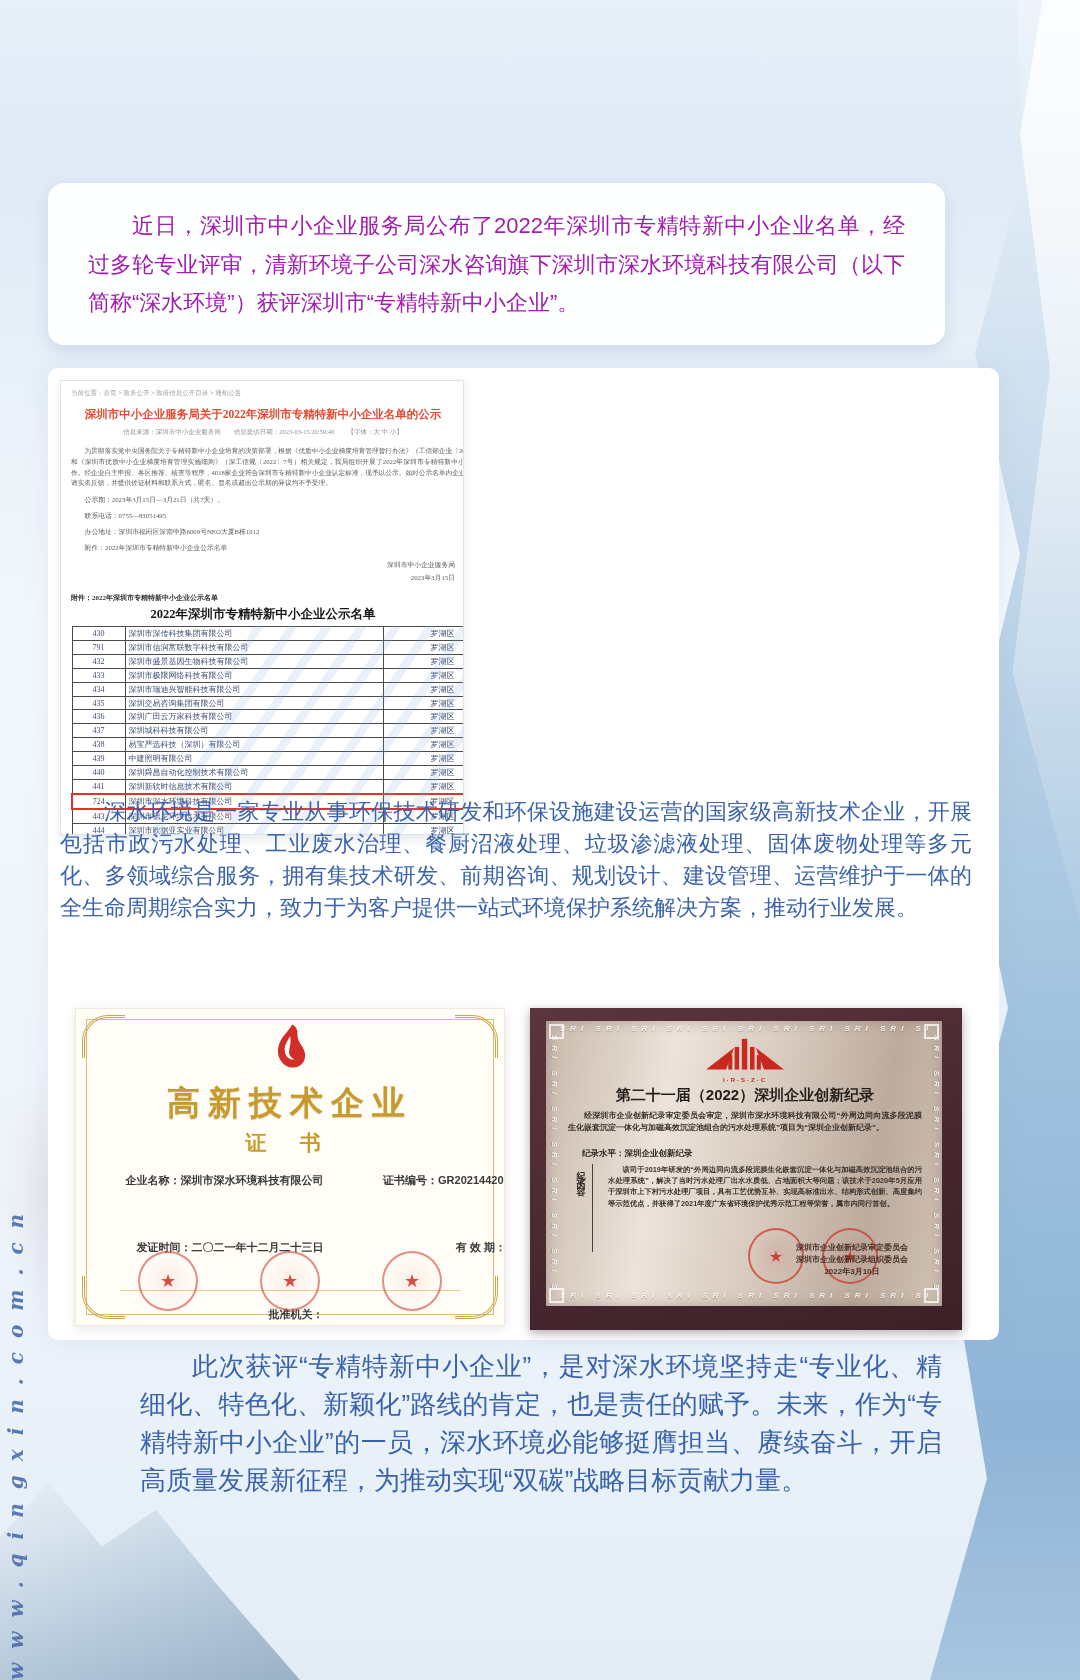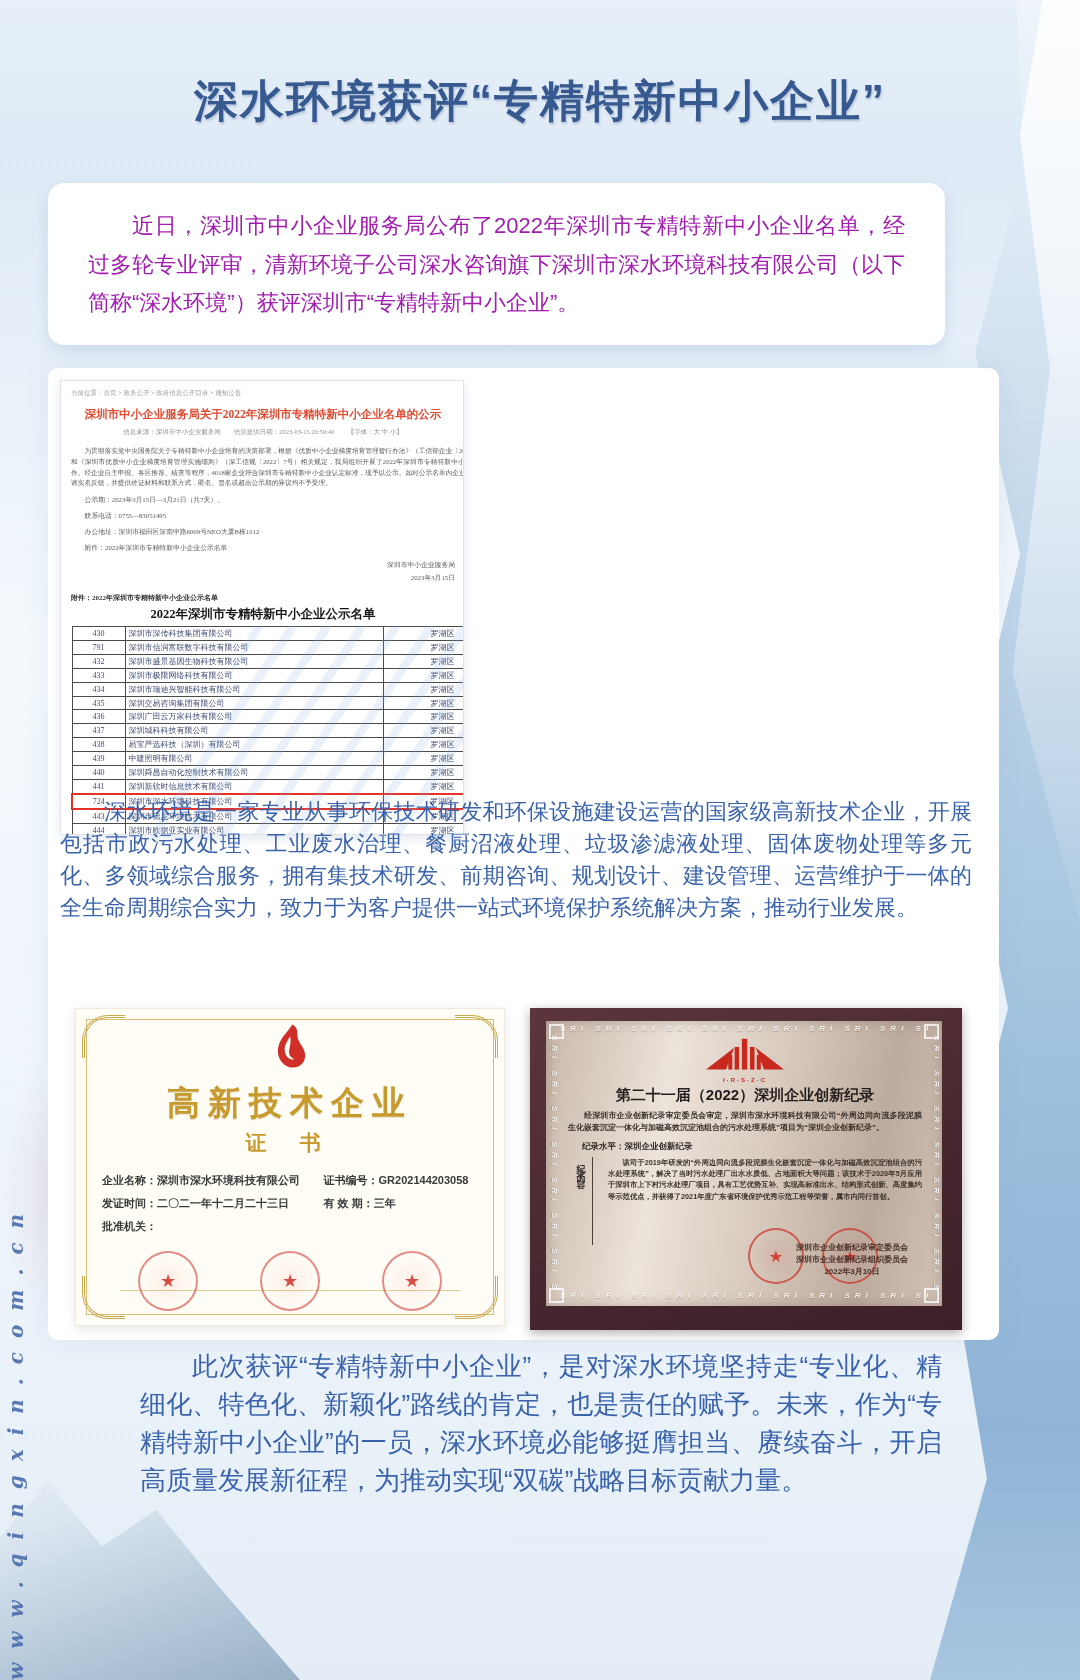--- a/index.html
+++ b/index.html
@@ -66,22 +66,22 @@
   .cert-frame{position:absolute;inset:10px;border:1.5px solid #d9bd74;pointer-events:none;}
   .cert-corner{position:absolute;width:40px;height:40px;border-color:#c9a84c;pointer-events:none;}
   .cc-tl{left:6px;top:6px;border-top:3px double #c9a84c;border-left:3px double #c9a84c;border-radius:60% 0 0 0;}
   .cc-tr{right:6px;top:6px;border-top:3px double #c9a84c;border-right:3px double #c9a84c;border-radius:0 60% 0 0;}
   .cc-bl{left:6px;bottom:6px;border-bottom:3px double #c9a84c;border-left:3px double #c9a84c;border-radius:0 0 0 60%;}
   .cc-br{right:6px;bottom:6px;border-bottom:3px double #c9a84c;border-right:3px double #c9a84c;border-radius:0 0 60% 0;}
   .cert-content{position:relative;text-align:center;padding-top:14px;}
   .cert-title{font-family:"Liberation Serif",serif;font-size:33px;font-weight:800;letter-spacing:8px;color:#c79a2b;
     text-shadow:0 1px 1px rgba(138,109,30,.35);margin-top:2px;}
   .cert-sub{font-family:"Liberation Serif",serif;font-size:21px;font-weight:800;letter-spacing:14px;color:#c79a2b;margin-top:3px;}
-  .cert-fields{display:grid;grid-template-columns:58% 42%;margin:12px 20px 0 26px;text-align:left;
-    font-size:11px;font-weight:700;color:#3a3a3a;line-height:2.1;}
+  .cert-fields{display:grid;grid-template-columns:58% 42%;margin:12px 20px 0 26px;text-align:right;
+    font-size:11px;font-weight:700;color:#3a3a3a;line-height:2.1;gap:44px;}
   .cert-seals{position:absolute;left:0;right:0;bottom:14px;display:flex;justify-content:center;gap:62px;}
   .seal{width:56px;height:56px;border-radius:50%;border:2px solid rgba(208,48,40,.55);
     display:flex;align-items:center;justify-content:center;color:rgba(208,48,40,.85);font-size:18px;
     background:radial-gradient(closest-side,rgba(220,60,50,.08),rgba(220,60,50,0));}
   .cert-divider{position:absolute;left:44px;right:44px;bottom:34px;border-top:1px solid #dcc07a;opacity:.8;}
 
   
   .plaque{position:absolute;left:482px;top:640px;width:432px;height:322px;box-sizing:border-box;
     background:linear-gradient(160deg,#5c353d 0%,#47272f 60%,#3c2028 100%);box-shadow:0 3px 10px rgba(60,40,45,.4);}
   .plate{position:absolute;left:16px;top:13px;right:20px;bottom:24px;
@@ -93,21 +93,21 @@
   .ps-bottom{left:14px;right:14px;bottom:3px;height:12px;}
   .ps-left{left:1px;top:14px;bottom:14px;width:12px;writing-mode:vertical-rl;}
   .ps-right{right:1px;top:14px;bottom:14px;width:12px;writing-mode:vertical-rl;}
   .plate-corner{position:absolute;width:11px;height:11px;border:2px double rgba(255,255,255,.75);}
   .pc-tl{left:3px;top:3px;} .pc-tr{right:3px;top:3px;} .pc-bl{left:3px;bottom:3px;} .pc-br{right:3px;bottom:3px;}
   .plaque-content{position:absolute;left:22px;right:20px;top:16px;bottom:16px;}
   .plaque-logo{text-align:center;}
   .plaque-irszc{text-align:center;font-size:6px;font-weight:700;color:#c8281e;letter-spacing:2px;margin-top:-2px;}
   .plaque-title{text-align:center;font-size:15px;font-weight:800;color:#241f1d;margin-top:3px;}
   .plaque-body1{font-size:8px;font-weight:700;color:#38302b;line-height:1.55;text-align:justify;text-indent:2em;margin-top:5px;}
-  .plaque-level{font-size:8.5px;font-weight:800;color:#2f2925;margin:6px 0 4px 14px;}
+  .plaque-level{font-size:8.5px;font-weight:800;color:#2f2925;margin:13px 0 4px 14px;}
   .plaque-rec{display:flex;gap:15px;margin-left:6px;}
   .rec-label{writing-mode:vertical-lr;text-orientation:upright;letter-spacing:5px;font-size:9px;font-weight:800;
     color:#2f2925;border-right:1.5px solid #4a3f38;padding-right:5px;height:88px;}
   .rec-body{flex:1;font-size:7.3px;font-weight:600;color:#3a332d;line-height:1.55;text-align:justify;text-indent:2em;}
   .plaque-sign{position:absolute;right:14px;bottom:12px;text-align:center;font-size:8px;font-weight:700;
     color:#4a2f28;line-height:1.5;z-index:2;}
   .plaque-seal{position:absolute;width:52px;height:52px;border-radius:50%;border:2px solid rgba(205,45,35,.7);
     display:flex;align-items:center;justify-content:center;color:rgba(205,45,35,.85);font-size:16px;z-index:1;
     background:radial-gradient(closest-side,rgba(220,60,50,.10),rgba(220,60,50,0));}
   .pseal-1{right:118px;bottom:6px;} .pseal-2{right:44px;bottom:6px;}
@@ -121,21 +121,20 @@
 
 <div class="page">
 
   <div class="mtn">
     <div class="mtn-l1"></div>
     <div class="mtn-l2"></div>
   </div>
   <div class="ice"></div>
   <div class="frost"></div>
 
-  <div class="page-title">深水环境获评“专精特新中小企业”</div>
 
   <div class="intro-card">
     <div class="intro-text">近日，深圳市中小企业服务局公布了2022年深圳市专精特新中小企业名单，经过多轮专业评审，清新环境子公司深水咨询旗下深圳市深水环境科技有限公司（以下简称“深水环境”）获评深圳市“专精特新中小企业”。</div>
   </div>
 
   <div class="main-panel">
 
     <div class="doc-frame">
       <div class="doc-inner">
         <div class="doc-bc">当前位置：首页 &gt; 政务公开 &gt; 政府信息公开目录 &gt; 通知公告</div>

